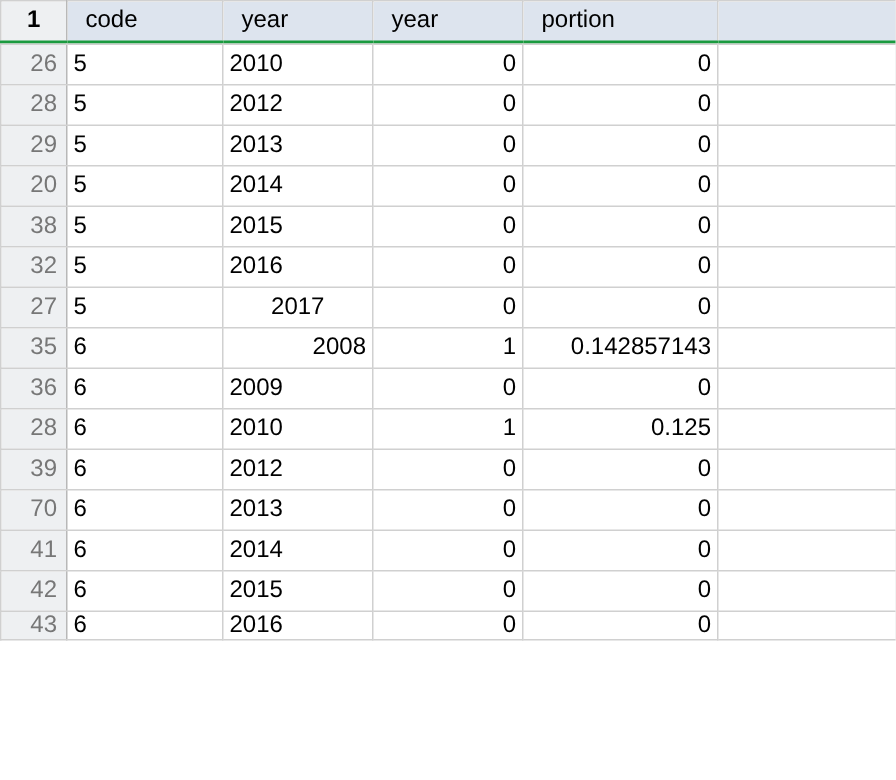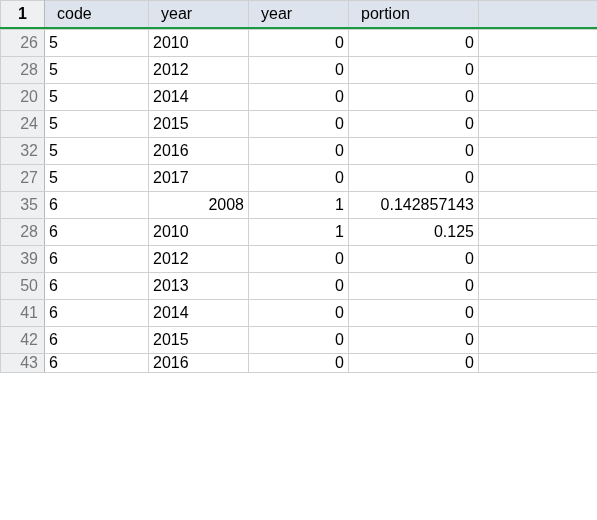--- a/index.html
+++ b/index.html
@@ -117,77 +117,93 @@
         </tr>
         <tr>
           <th class="rowhdr">28</th>
           <td class="code" style="text-align: left;">5</td>
           <td class="year" style="text-align: left;">2012</td>
           <td class="over" style="text-align: right;">0</td>
           <td class="portion" style="text-align: right;">0</td>
           <td class="blankc"></td>
         </tr>
         <tr>
+          <th class="rowhdr">29</th>
+          <td class="code" style="text-align: left;">5</td>
+          <td class="year" style="text-align: left;">2013</td>
+          <td class="over" style="text-align: right;">0</td>
+          <td class="portion" style="text-align: right;">0</td>
+          <td class="blankc"></td>
+        </tr>
+        <tr>
           <th class="rowhdr">20</th>
           <td class="code" style="text-align: left;">5</td>
           <td class="year" style="text-align: left;">2014</td>
           <td class="over" style="text-align: right;">0</td>
           <td class="portion" style="text-align: right;">0</td>
           <td class="blankc"></td>
         </tr>
         <tr>
-          <th class="rowhdr">24</th>
+          <th class="rowhdr">38</th>
           <td class="code" style="text-align: left;">5</td>
           <td class="year" style="text-align: left;">2015</td>
           <td class="over" style="text-align: right;">0</td>
           <td class="portion" style="text-align: right;">0</td>
           <td class="blankc"></td>
         </tr>
         <tr>
           <th class="rowhdr">32</th>
           <td class="code" style="text-align: left;">5</td>
           <td class="year" style="text-align: left;">2016</td>
           <td class="over" style="text-align: right;">0</td>
           <td class="portion" style="text-align: right;">0</td>
           <td class="blankc"></td>
         </tr>
         <tr>
           <th class="rowhdr">27</th>
           <td class="code" style="text-align: left;">5</td>
-          <td class="year" style="text-align: left;">2017</td>
+          <td class="year" style="text-align: center;">2017</td>
           <td class="over" style="text-align: right;">0</td>
           <td class="portion" style="text-align: right;">0</td>
           <td class="blankc"></td>
         </tr>
         <tr>
           <th class="rowhdr">35</th>
           <td class="code" style="text-align: left;">6</td>
           <td class="year" style="text-align: right;">2008</td>
           <td class="over" style="text-align: right;">1</td>
           <td class="portion" style="text-align: right;">0.142857143</td>
           <td class="blankc"></td>
         </tr>
         <tr>
+          <th class="rowhdr">36</th>
+          <td class="code" style="text-align: left;">6</td>
+          <td class="year" style="text-align: left;">2009</td>
+          <td class="over" style="text-align: right;">0</td>
+          <td class="portion" style="text-align: right;">0</td>
+          <td class="blankc"></td>
+        </tr>
+        <tr>
           <th class="rowhdr">28</th>
           <td class="code" style="text-align: left;">6</td>
           <td class="year" style="text-align: left;">2010</td>
           <td class="over" style="text-align: right;">1</td>
           <td class="portion" style="text-align: right;">0.125</td>
           <td class="blankc"></td>
         </tr>
         <tr>
           <th class="rowhdr">39</th>
           <td class="code" style="text-align: left;">6</td>
           <td class="year" style="text-align: left;">2012</td>
           <td class="over" style="text-align: right;">0</td>
           <td class="portion" style="text-align: right;">0</td>
           <td class="blankc"></td>
         </tr>
         <tr>
-          <th class="rowhdr">50</th>
+          <th class="rowhdr">70</th>
           <td class="code" style="text-align: left;">6</td>
           <td class="year" style="text-align: left;">2013</td>
           <td class="over" style="text-align: right;">0</td>
           <td class="portion" style="text-align: right;">0</td>
           <td class="blankc"></td>
         </tr>
         <tr>
           <th class="rowhdr">41</th>
           <td class="code" style="text-align: left;">6</td>
           <td class="year" style="text-align: left;">2014</td>

